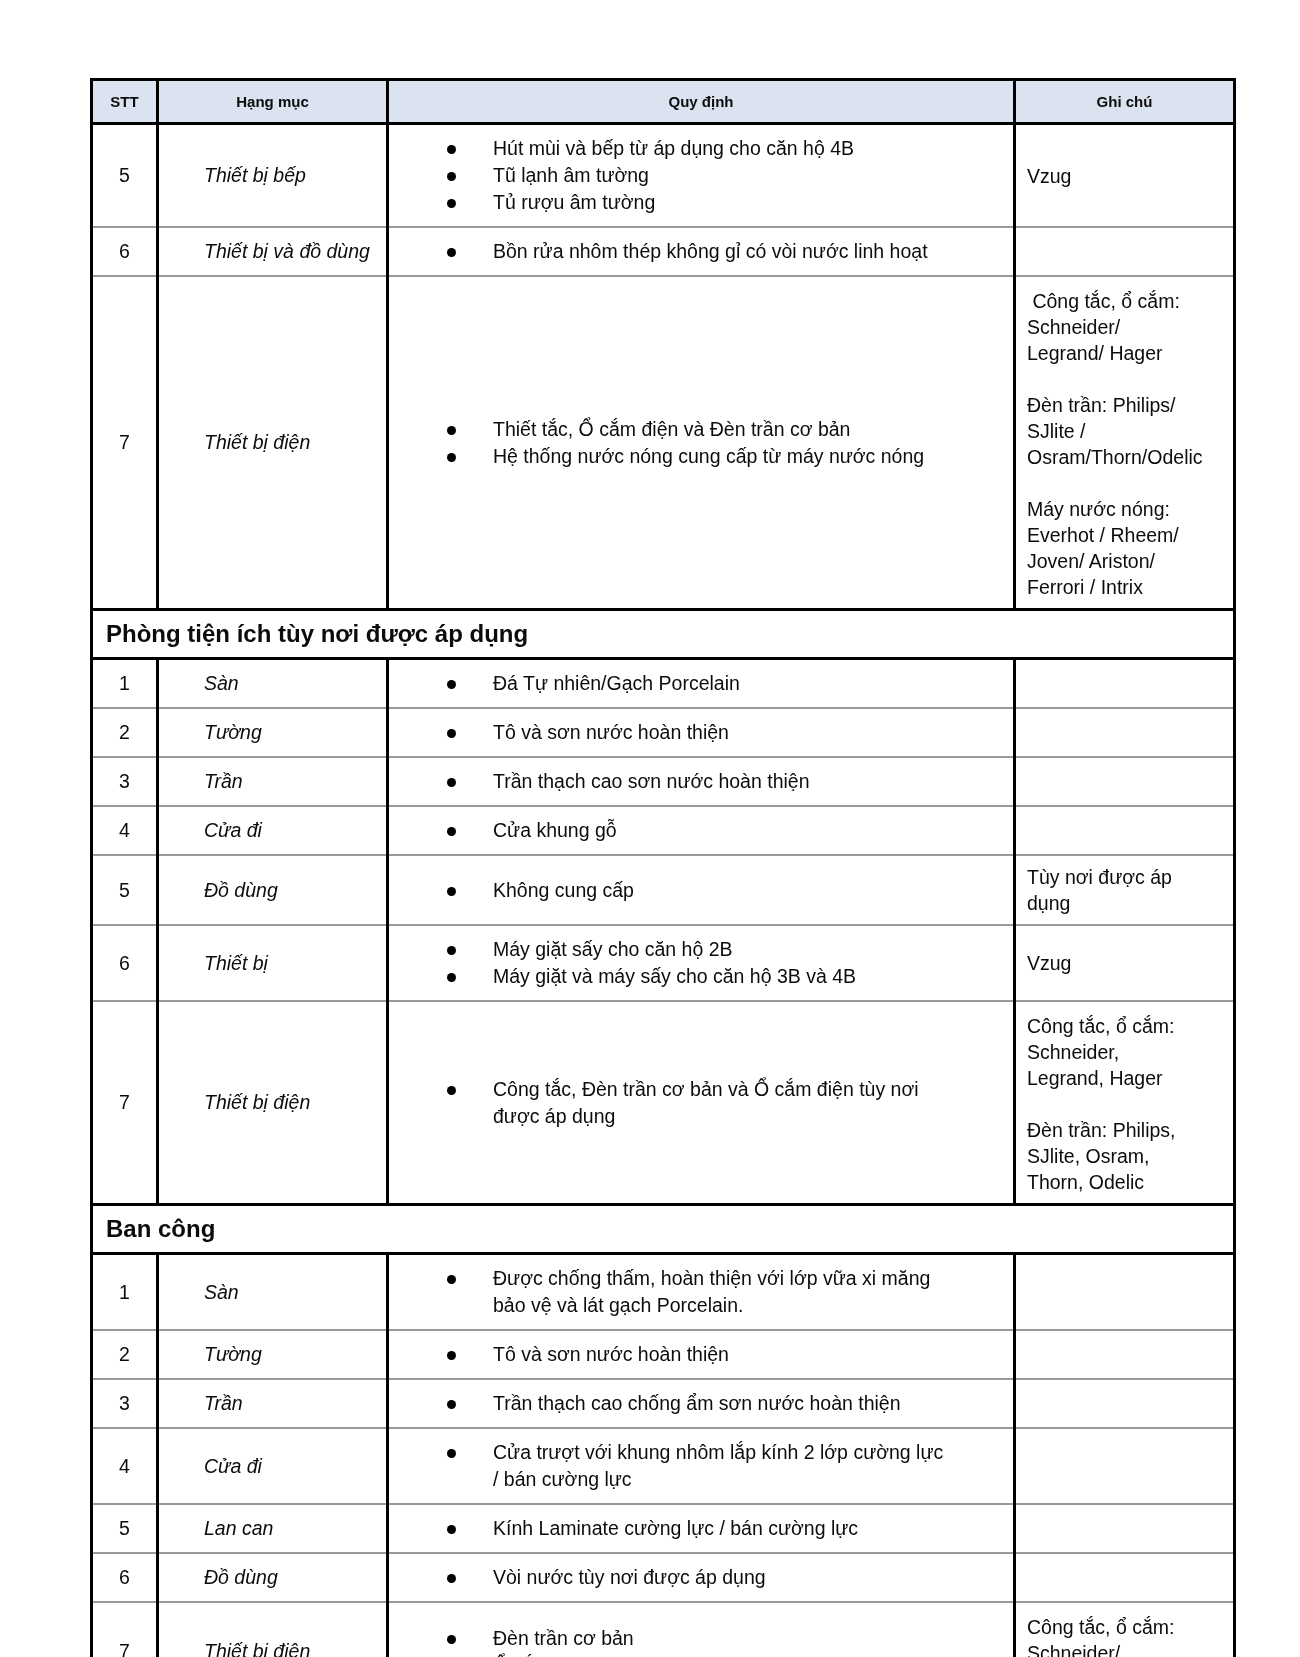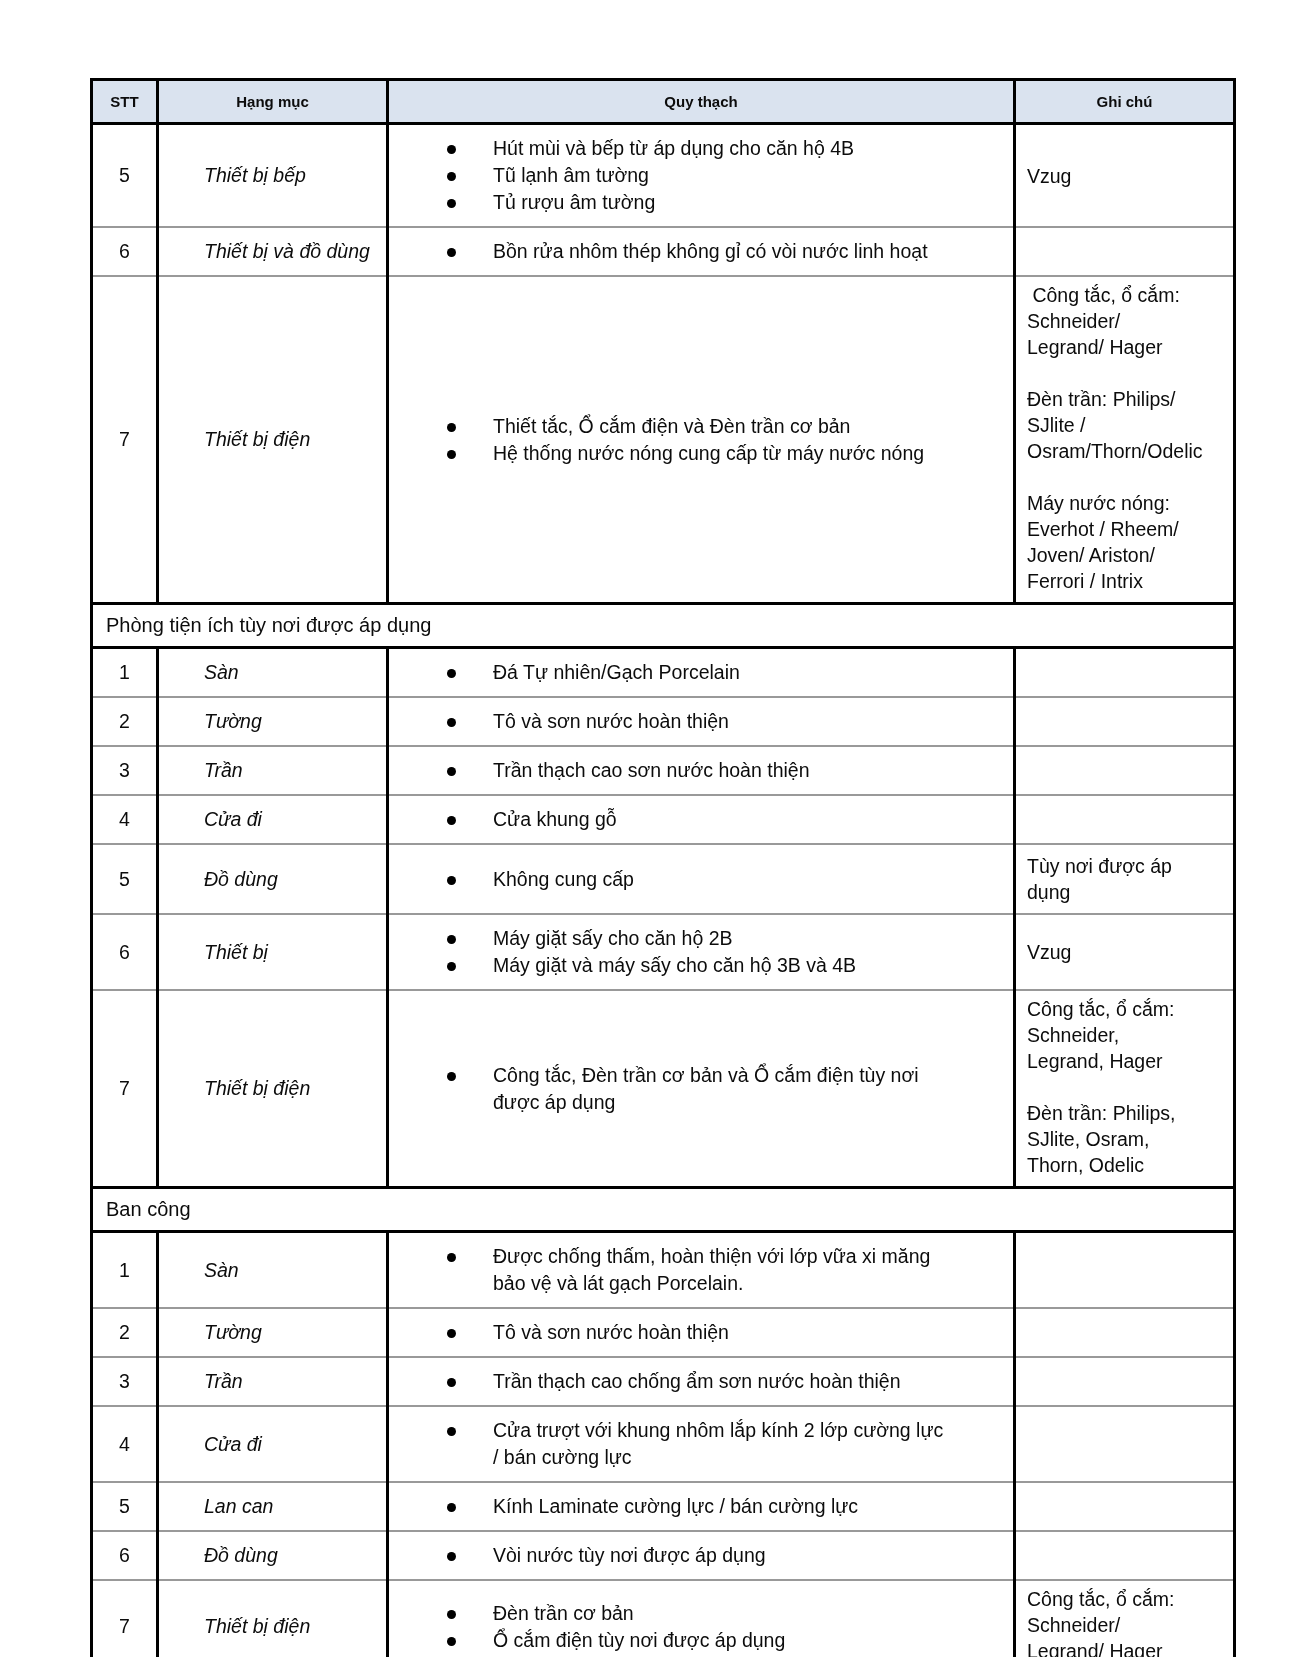--- a/index.html
+++ b/index.html
@@ -20,27 +20,27 @@
     font-size: 15px; font-weight: 700; text-align: center;
     padding: 12px 4px;
   }
   td {
     border-left: 3px solid var(--dark); border-right: 3px solid var(--dark);
     border-top: 2px solid var(--light); border-bottom: 2px solid var(--light);
     font-size: 19.5px; vertical-align: middle;
   }
   tr.band td {
     border-top: 3px solid var(--dark); border-bottom: 3px solid var(--dark);
-    font-weight: 400; font-size: 20px; padding: 9px 8px 9px 13px;
+    font-weight: 700; font-size: 24px; padding: 9px 8px 9px 13px;
   }
   td.stt  { text-align: center; padding: 10px 2px; }
   td.cat  { padding: 10px 8px 10px 45px; font-style: italic; }
   td.quy  { padding: 10px 12px 10px 10px; }
   td.note { padding: 8px 8px 8px 11px; line-height: 26px; white-space: pre-wrap; }
-  td.note-top { vertical-align: top; padding-top: 5px; }
+  td.note-top { vertical-align: top; padding-top: 11px; }
   .bullet-item { display: flex; align-items: flex-start; }
   .bullet-dot {
     flex: 0 0 9px; width: 9px; height: 9px; border-radius: 50%;
     background: #000; margin: 10px 0 0 48px;
   }
   .bullet-text { margin-left: 37px; line-height: 27px; white-space: pre-wrap; }
 </style>
 </head>
 <body>
 
@@ -49,21 +49,21 @@
     <colgroup>
       <col style="width:66px">
       <col style="width:230px">
       <col style="width:627px">
       <col style="width:220px">
     </colgroup>
     <thead>
       <tr>
         <th>STT</th>
         <th>Hạng mục</th>
-        <th>Quy thạch</th>
+        <th>Quy định</th>
         <th>Ghi chú</th>
       </tr>
     </thead>
     <tbody id="table-body">
         <tr>
           <td class="stt">5</td>
           <td class="cat">Thiết bị bếp</td>
           <td class="quy">
             <div class="bullet-item">
               <span class="bullet-dot"></span>

